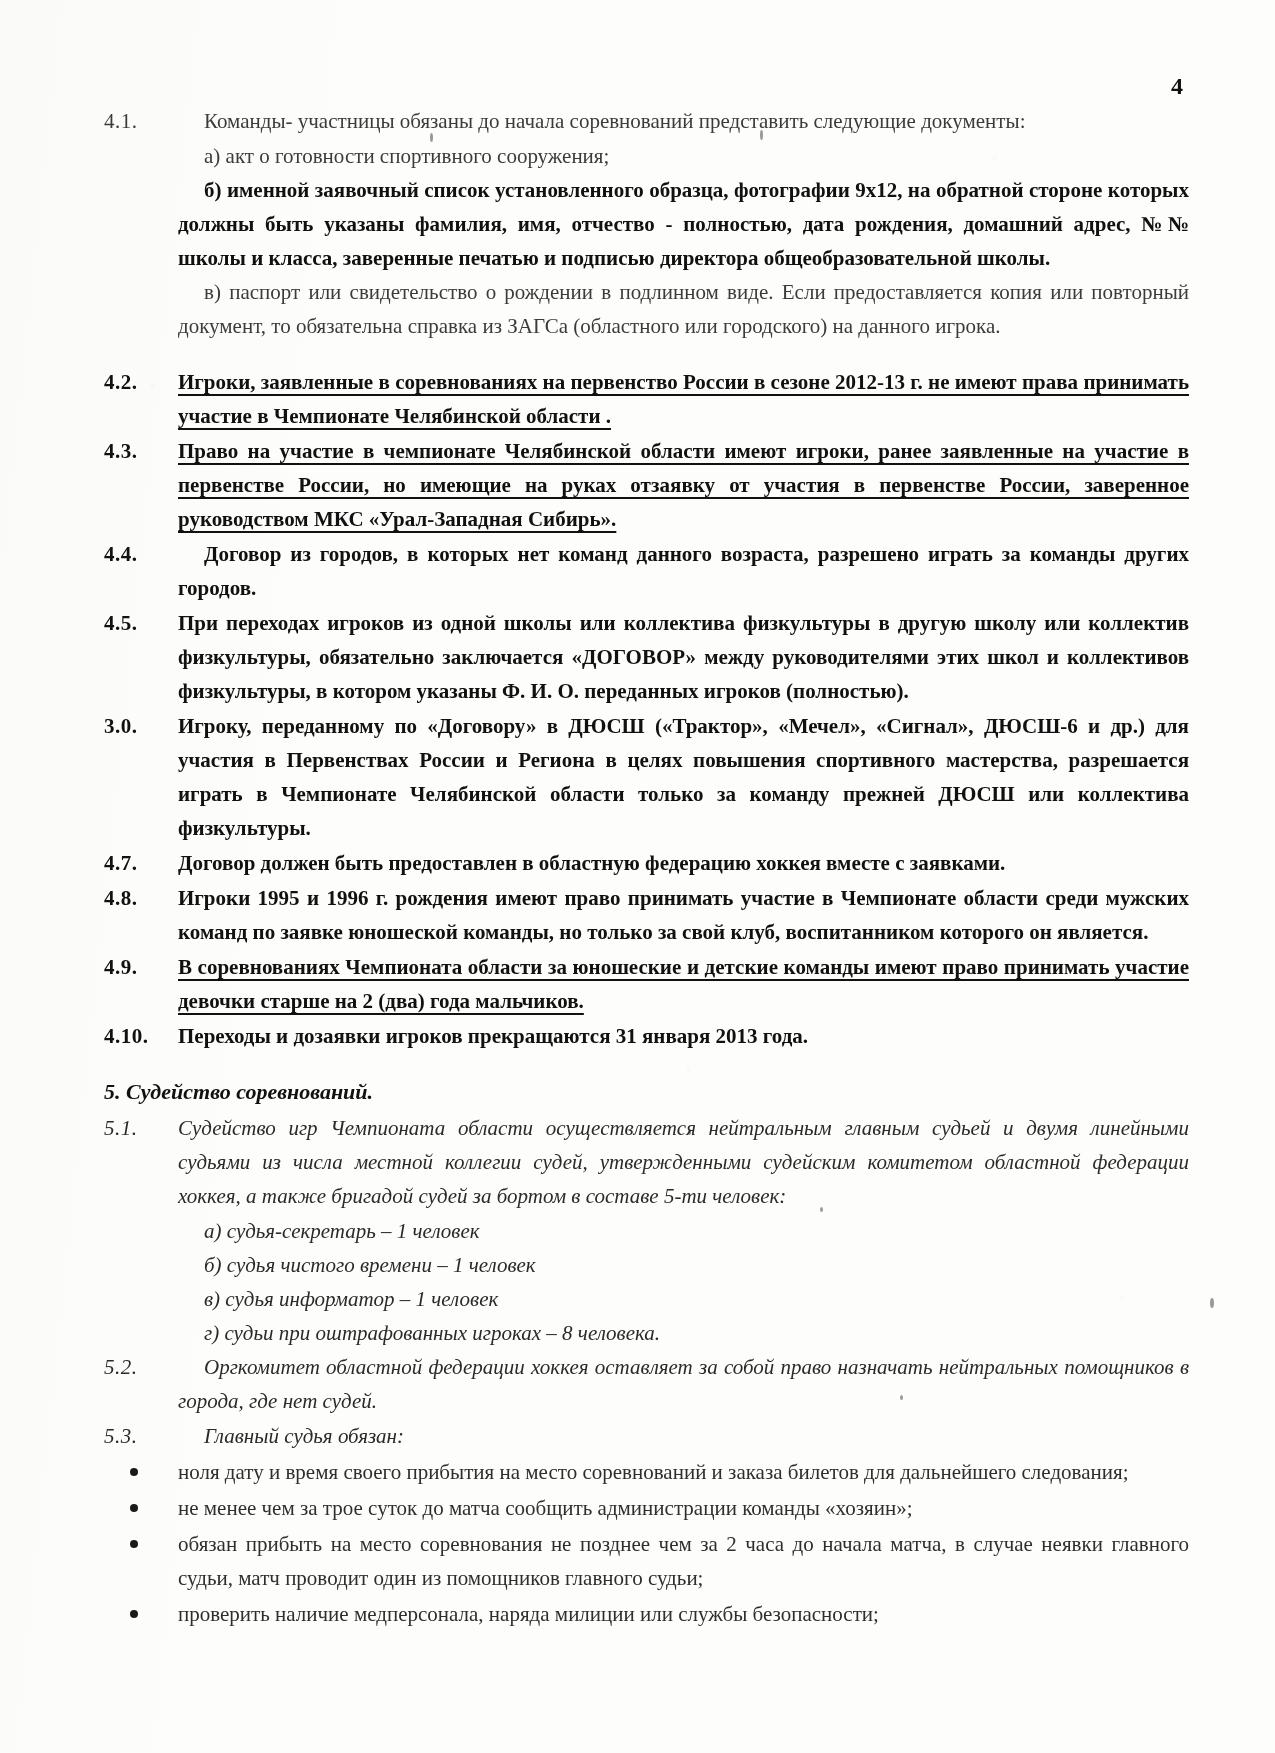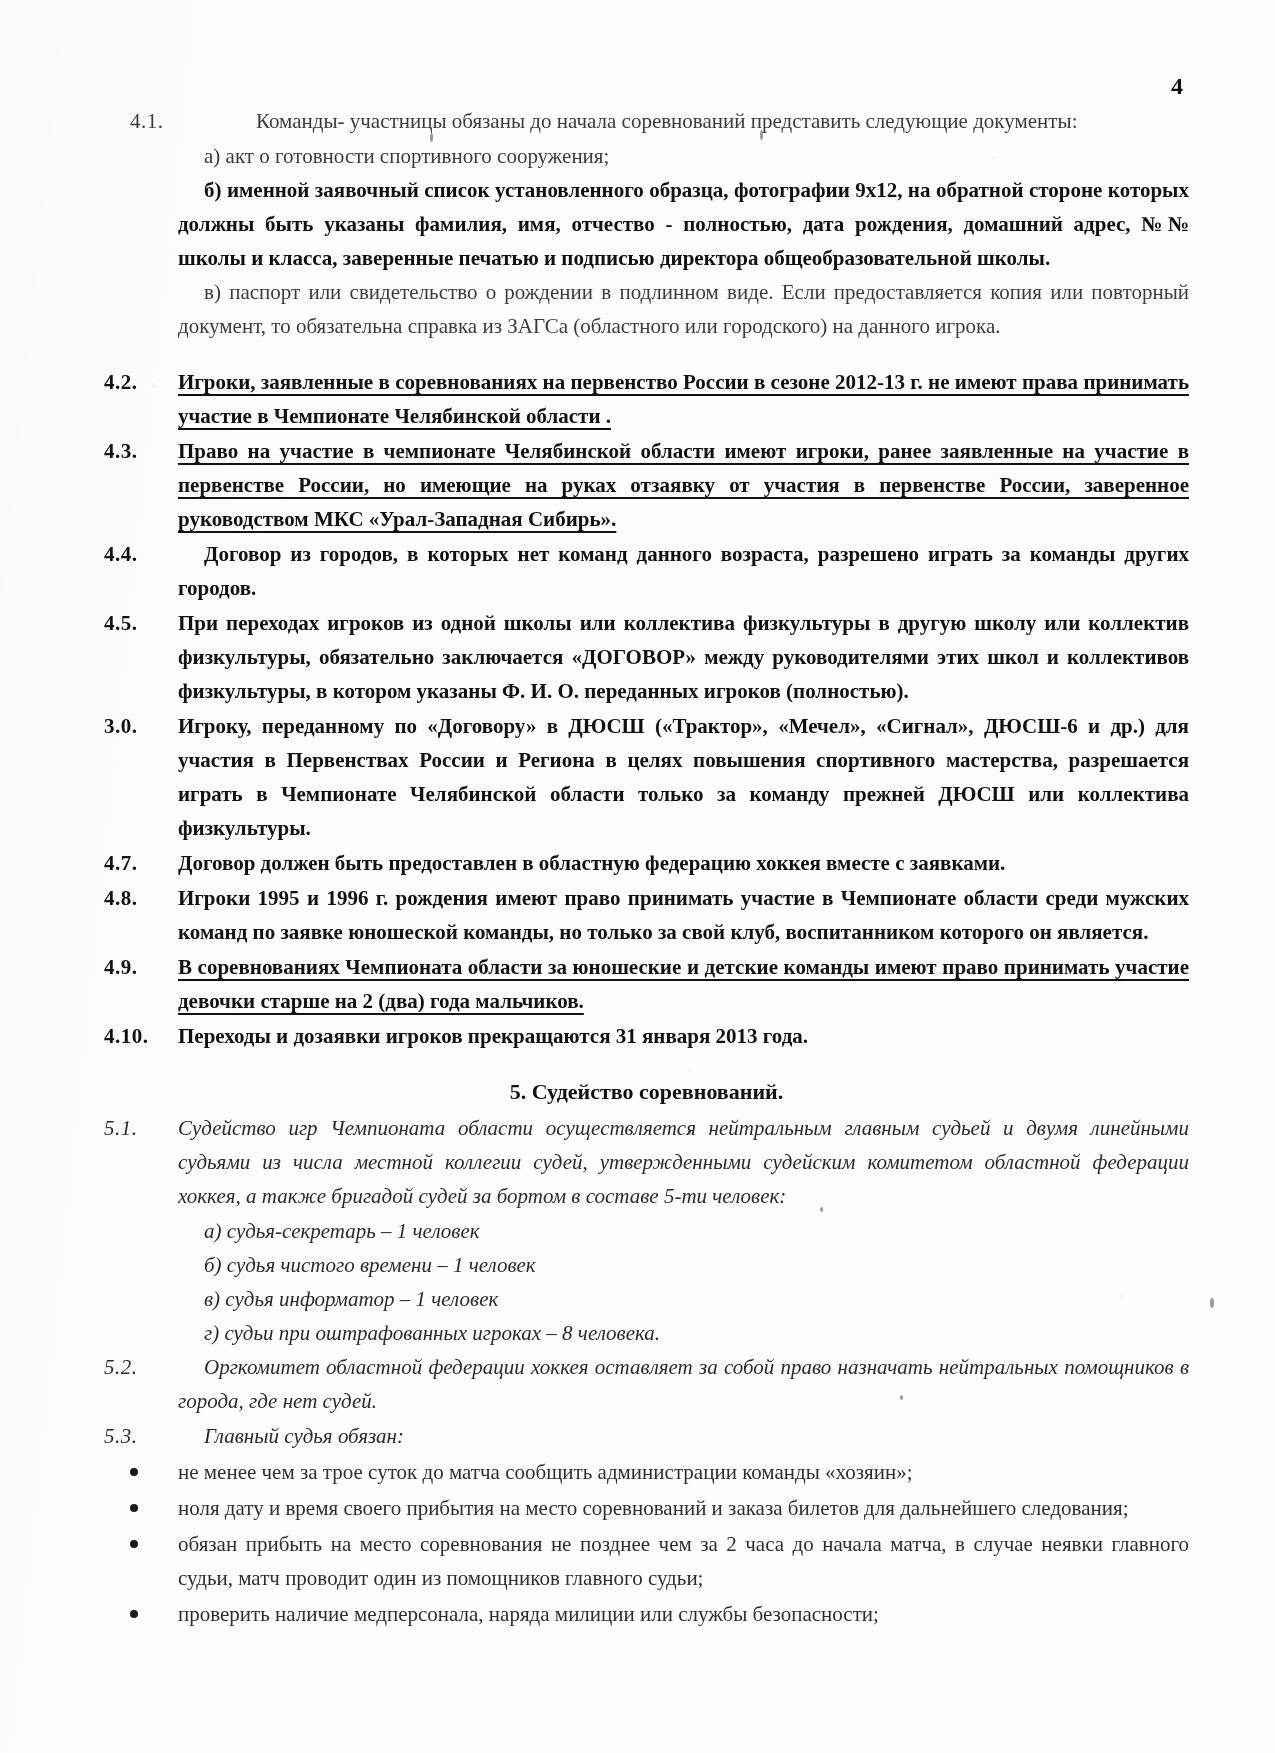--- a/index.html
+++ b/index.html
@@ -67,21 +67,21 @@
     text-align: justify;
     text-justify: inter-word;
   }
   .clause-body.indent-first {
     text-indent: 26px;
   }
 
   
   .bold   { font-weight: bold; }
   .light  { color: #2a2a2a; font-style: italic; }
-  .faint  { color: #3b3b3b; margin-left: 26px; }
+  .faint  { color: #3b3b3b; }
   .underlined {
     text-decoration: underline;
     text-decoration-thickness: 2px;
     text-underline-offset: 5px;
   }
 
   .sub-item {
     font-size: 21px;
     line-height: 34px;
     text-align: justify;
@@ -91,24 +91,24 @@
   .sub-item.bold { font-weight: bold; }
 
   .lettered {
     font-size: 21px;
     line-height: 34px;
     margin-left: 74px;
     text-indent: 26px;
   }
 
   .section-heading {
-    text-align: center;
     font-size: 22px;
     font-weight: bold;
     margin: 26px 0 6px 0;
+    font-style: italic;
   }
 
   .spacer { height: 22px; }
 
   ul.bullets {
     list-style: none;
     margin: 2px 0 0 0;
     padding: 0;
   }
   ul.bullets li {
@@ -233,25 +233,25 @@
     </div>
 
     <div class="clause">
       <div class="clause-num light">5.3.</div>
       <div class="clause-body indent-first light">Главный судья обязан:</div>
     </div>
 
     <ul class="bullets">
       <li>
         <span class="bullet-dot"></span>
+        <span>ноля дату и время своего прибытия на место соревнований и заказа билетов для дальнейшего следования;</span>
+      </li>
+      <li>
+        <span class="bullet-dot"></span>
         <span>не менее чем за трое суток до матча сообщить администрации команды «хозяин»;</span>
-      </li>
-      <li>
-        <span class="bullet-dot"></span>
-        <span>ноля дату и время своего прибытия на место соревнований и заказа билетов для дальнейшего следования;</span>
       </li>
       <li>
         <span class="bullet-dot"></span>
         <span>обязан прибыть на место соревнования не позднее чем за 2 часа до начала матча, в случае неявки главного судьи, матч проводит один из помощников главного судьи;</span>
       </li>
       <li>
         <span class="bullet-dot"></span>
         <span>проверить наличие медперсонала, наряда милиции или службы безопасности;</span>
       </li>
     </ul>

